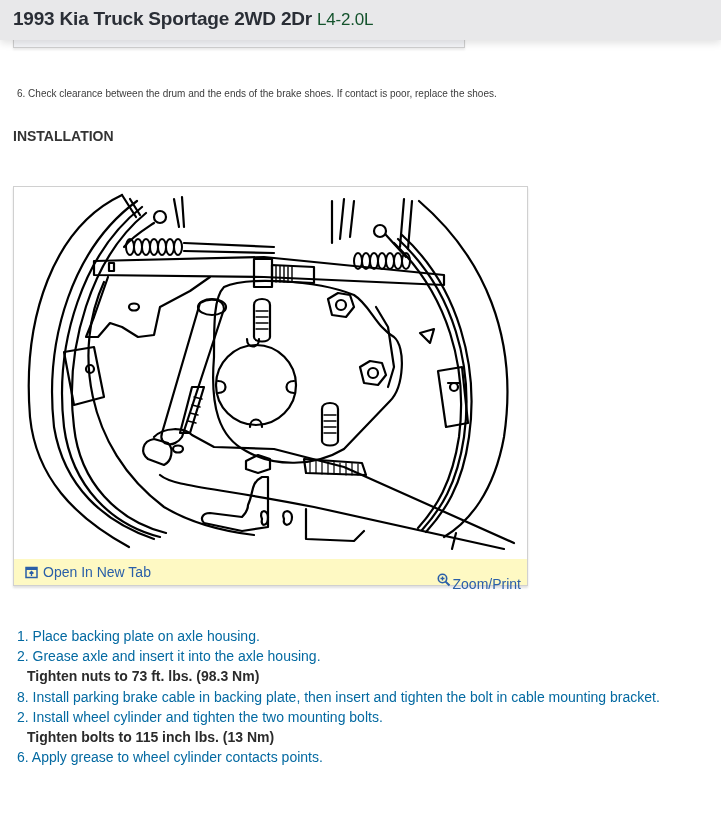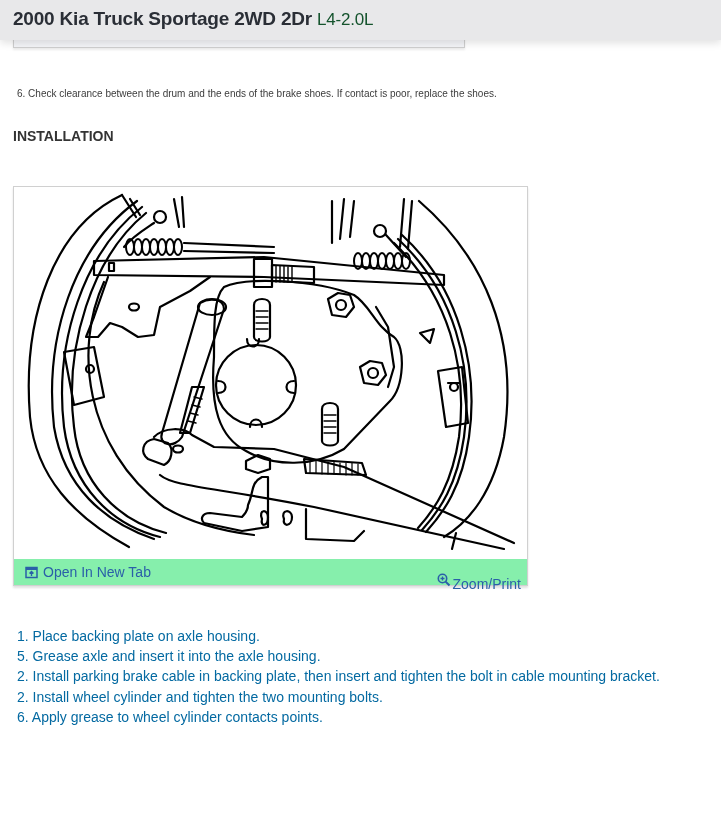--- a/index.html
+++ b/index.html
@@ -30,21 +30,21 @@
     position: absolute; left: 17px; font-size: 10px; color: #3c3c3c; white-space: nowrap;
   }
   .section-heading {
     position: absolute; left: 13px; top: 128px;
     font-size: 14px; font-weight: bold; color: #333; white-space: nowrap;
   }
 
   
   .figure {
     position: absolute; left: 13px; top: 186px; width: 515px; height: 400px;
-    background: #86efac; border: 1px solid #d0d0d0;
+    background: #fef9c3; border: 1px solid #d0d0d0;
     box-shadow: 0 2px 2px rgba(0,0,0,0.12);
   }
   .figure-image {
     position: absolute; left: 0; top: 0; width: 513px; height: 372px; background: #ffffff;
   }
   .figure-image svg { width: 513px; height: 372px; display: block; }
   .figure-bar {
     position: absolute; left: 0; top: 372px; width: 513px; height: 26px;
   }
   .fig-link {
@@ -61,21 +61,21 @@
     font-size: 14px; color: #0369a1; height: 20.2px; line-height: 20px; white-space: nowrap;
   }
   .install-line.indent { padding-left: 10px; }
   .install-line.bold { font-weight: bold; color: #2b2b2b; }
 </style>
 </head>
 <body>
 
 <div class="header">
   <div class="header-title">
-    <span>2000 Kia Truck Sportage 2WD 2Dr</span>
+    <span>1993 Kia Truck Sportage 2WD 2Dr</span>
     <span class="engine">L4-2.0L</span>
   </div>
 </div>
 
 <div class="prev-frame"></div>
 
 <div class="step-text" style="top:88px;">6. Check clearance between the drum and the ends of the brake shoes. If contact is poor, replace the shoes.</div>
 
 <div class="section-heading">INSTALLATION</div>
 
@@ -208,17 +208,19 @@
         <path d="M8.6 8.6 L12.5 12.5" stroke="#2a5fa8" stroke-width="2"></path>
         <path d="M3.5 5.5 L7.5 5.5 M5.5 3.5 L5.5 7.5" stroke="#2a5fa8" stroke-width="1.3"></path>
       </svg>
       <span style="margin-top:3px;">Zoom/Print</span>
     </div>
   </div>
 </div>
 
 <div class="install-list">
   <div class="install-line">1. Place backing plate on axle housing.</div>
-  <div class="install-line">5. Grease axle and insert it into the axle housing.</div>
-  <div class="install-line">2. Install parking brake cable in backing plate, then insert and tighten the bolt in cable mounting bracket.</div>
+  <div class="install-line">2. Grease axle and insert it into the axle housing.</div>
+  <div class="install-line indent bold">Tighten nuts to 73 ft. lbs. (98.3 Nm)</div>
+  <div class="install-line">8. Install parking brake cable in backing plate, then insert and tighten the bolt in cable mounting bracket.</div>
   <div class="install-line">2. Install wheel cylinder and tighten the two mounting bolts.</div>
+  <div class="install-line indent bold">Tighten bolts to 115 inch lbs. (13 Nm)</div>
   <div class="install-line">6. Apply grease to wheel cylinder contacts points.</div>
 </div>
 
 </body></html>

